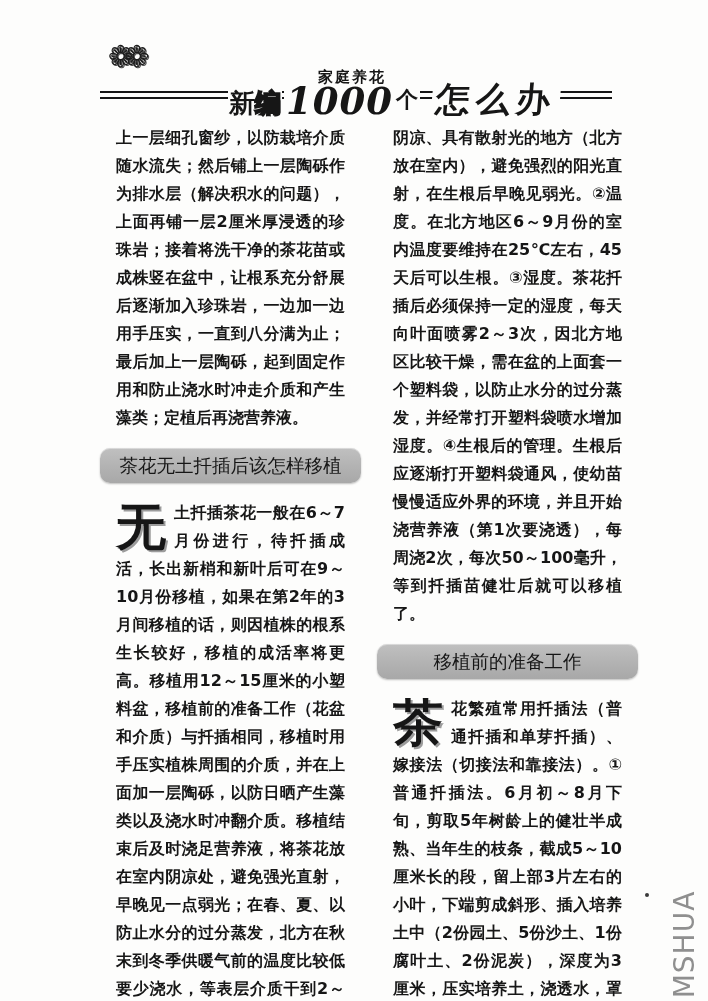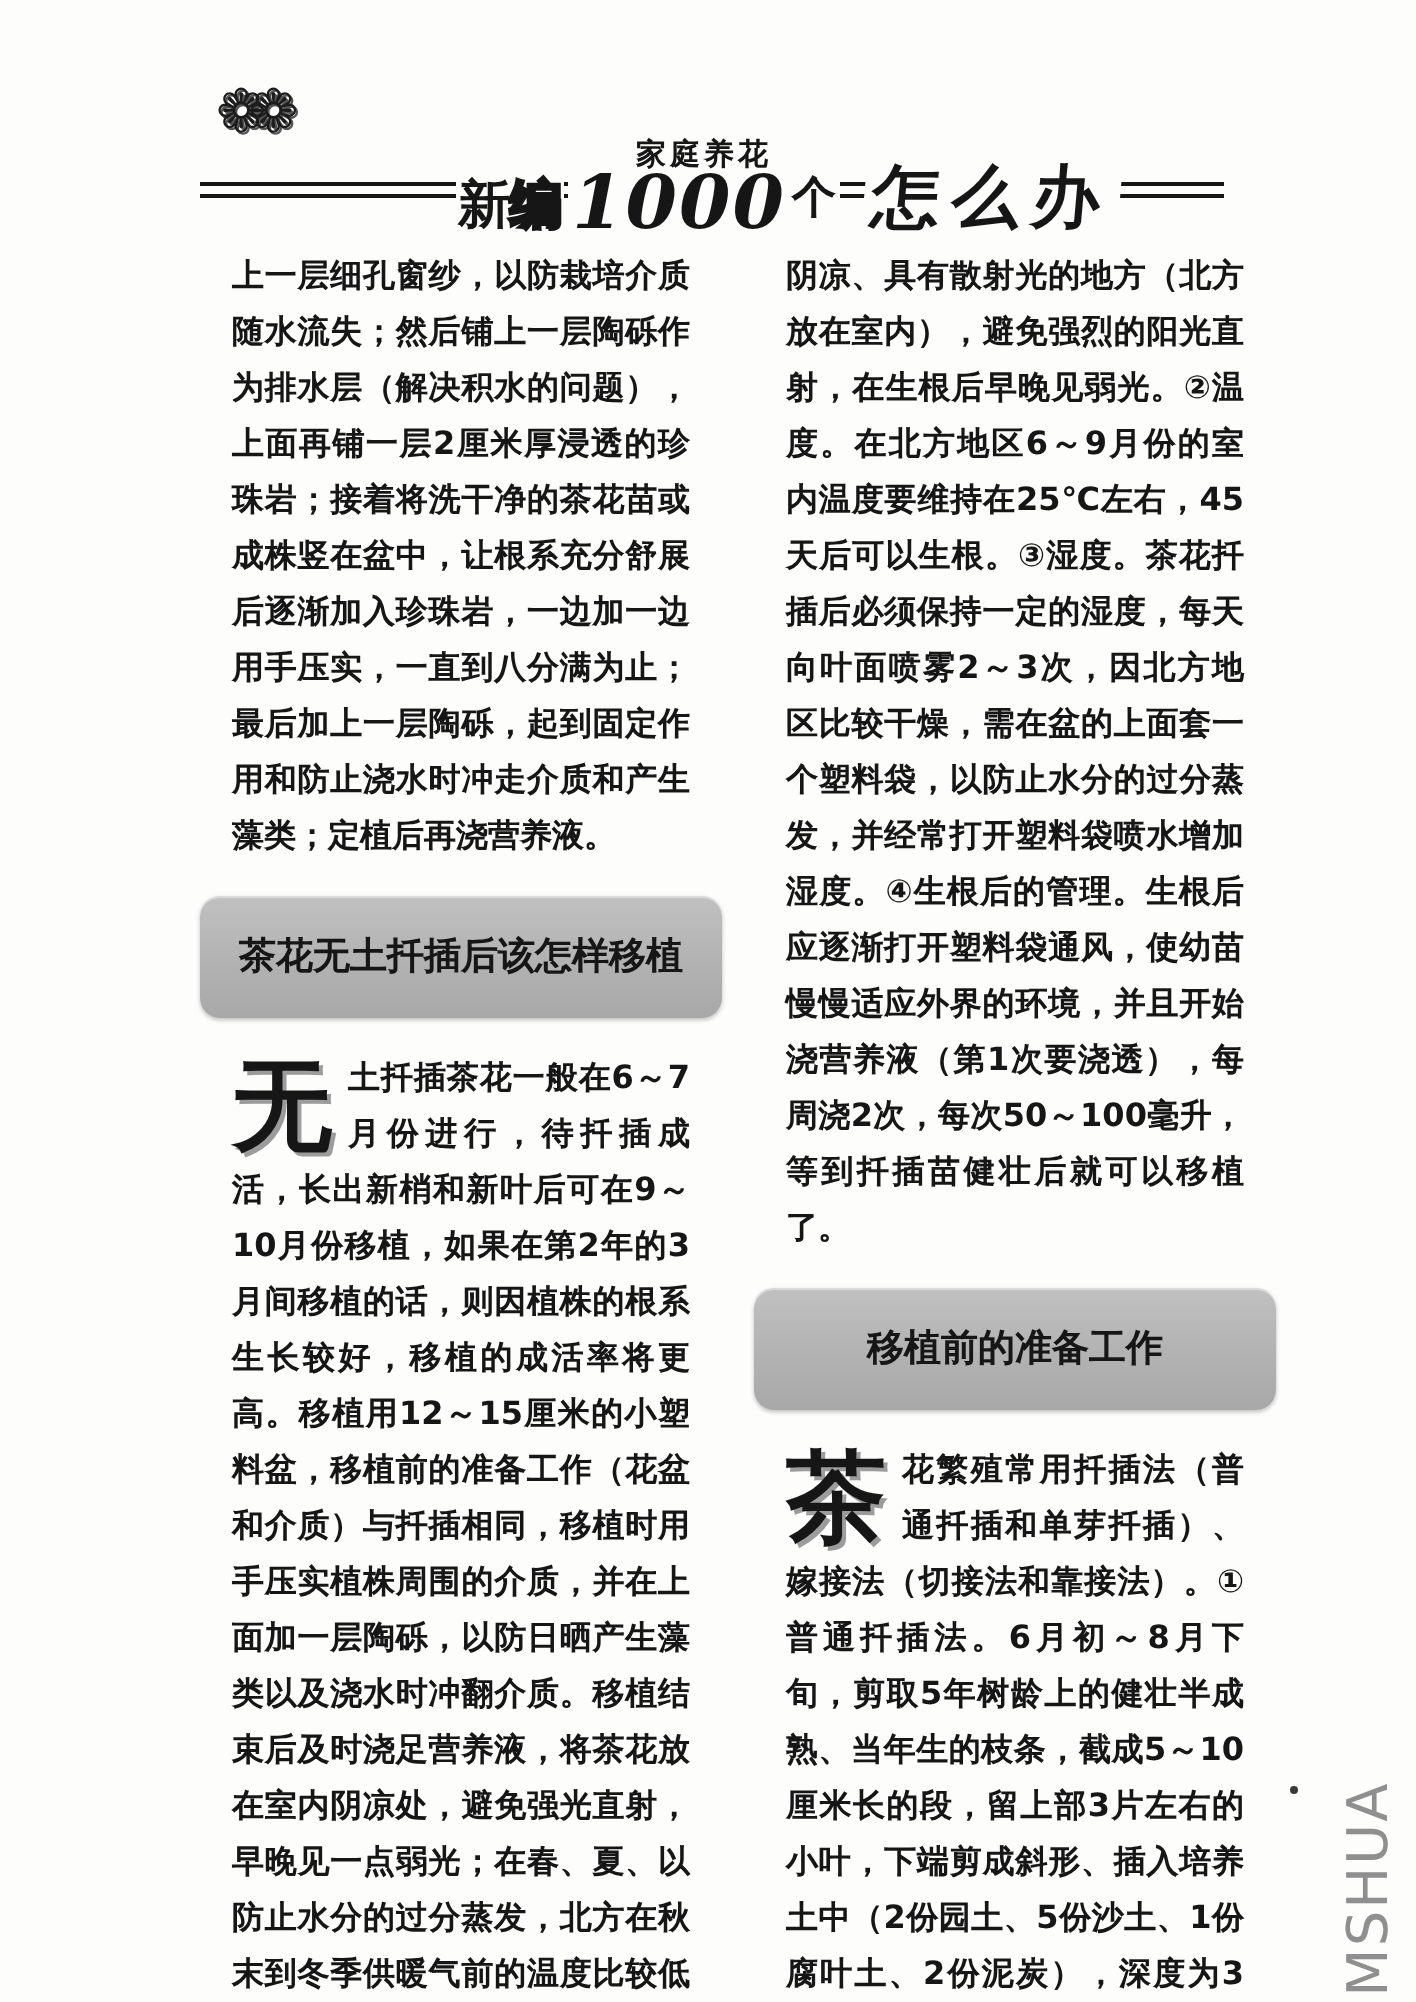--- a/index.html
+++ b/index.html
@@ -41,22 +41,22 @@
   
   .columns { position:absolute; left:100px; top:108px; width:538px; display:flex; gap:16px; }
   .col { width:261px; }
   p.body {
     margin:16px; font-size:16px; line-height:28px; font-weight:600;
     text-align:justify; text-justify:inter-ideograph;
   }
   .sec {
     background:linear-gradient(180deg,#c0c0c0 0%,#b2b2b2 55%,#a8a8a8 100%);
     border-radius:10px; text-align:center;
-    font-size:18.5px; font-weight:700; line-height:27px;
-    padding:17px 2px; margin:9px 0 10px;
+    font-size:18.5px; font-weight:400; line-height:27px;
+    padding:4px 2px; margin:9px 0 10px;
     box-shadow:0 1px 2px rgba(0,0,0,.25), inset 0 1px 0 rgba(255,255,255,.4);
   }
   .dropcap {
     float:left; font-size:50px; line-height:48px; font-weight:800;
     margin:4px 8px 0 0; text-shadow:2px 2px 0 #9c9c9c;
   }
   
   .watermark {
     position:absolute; left:628px; top:928px; width:112px; text-align:center;
     transform:rotate(-90deg); font-size:28px; letter-spacing:1px;

